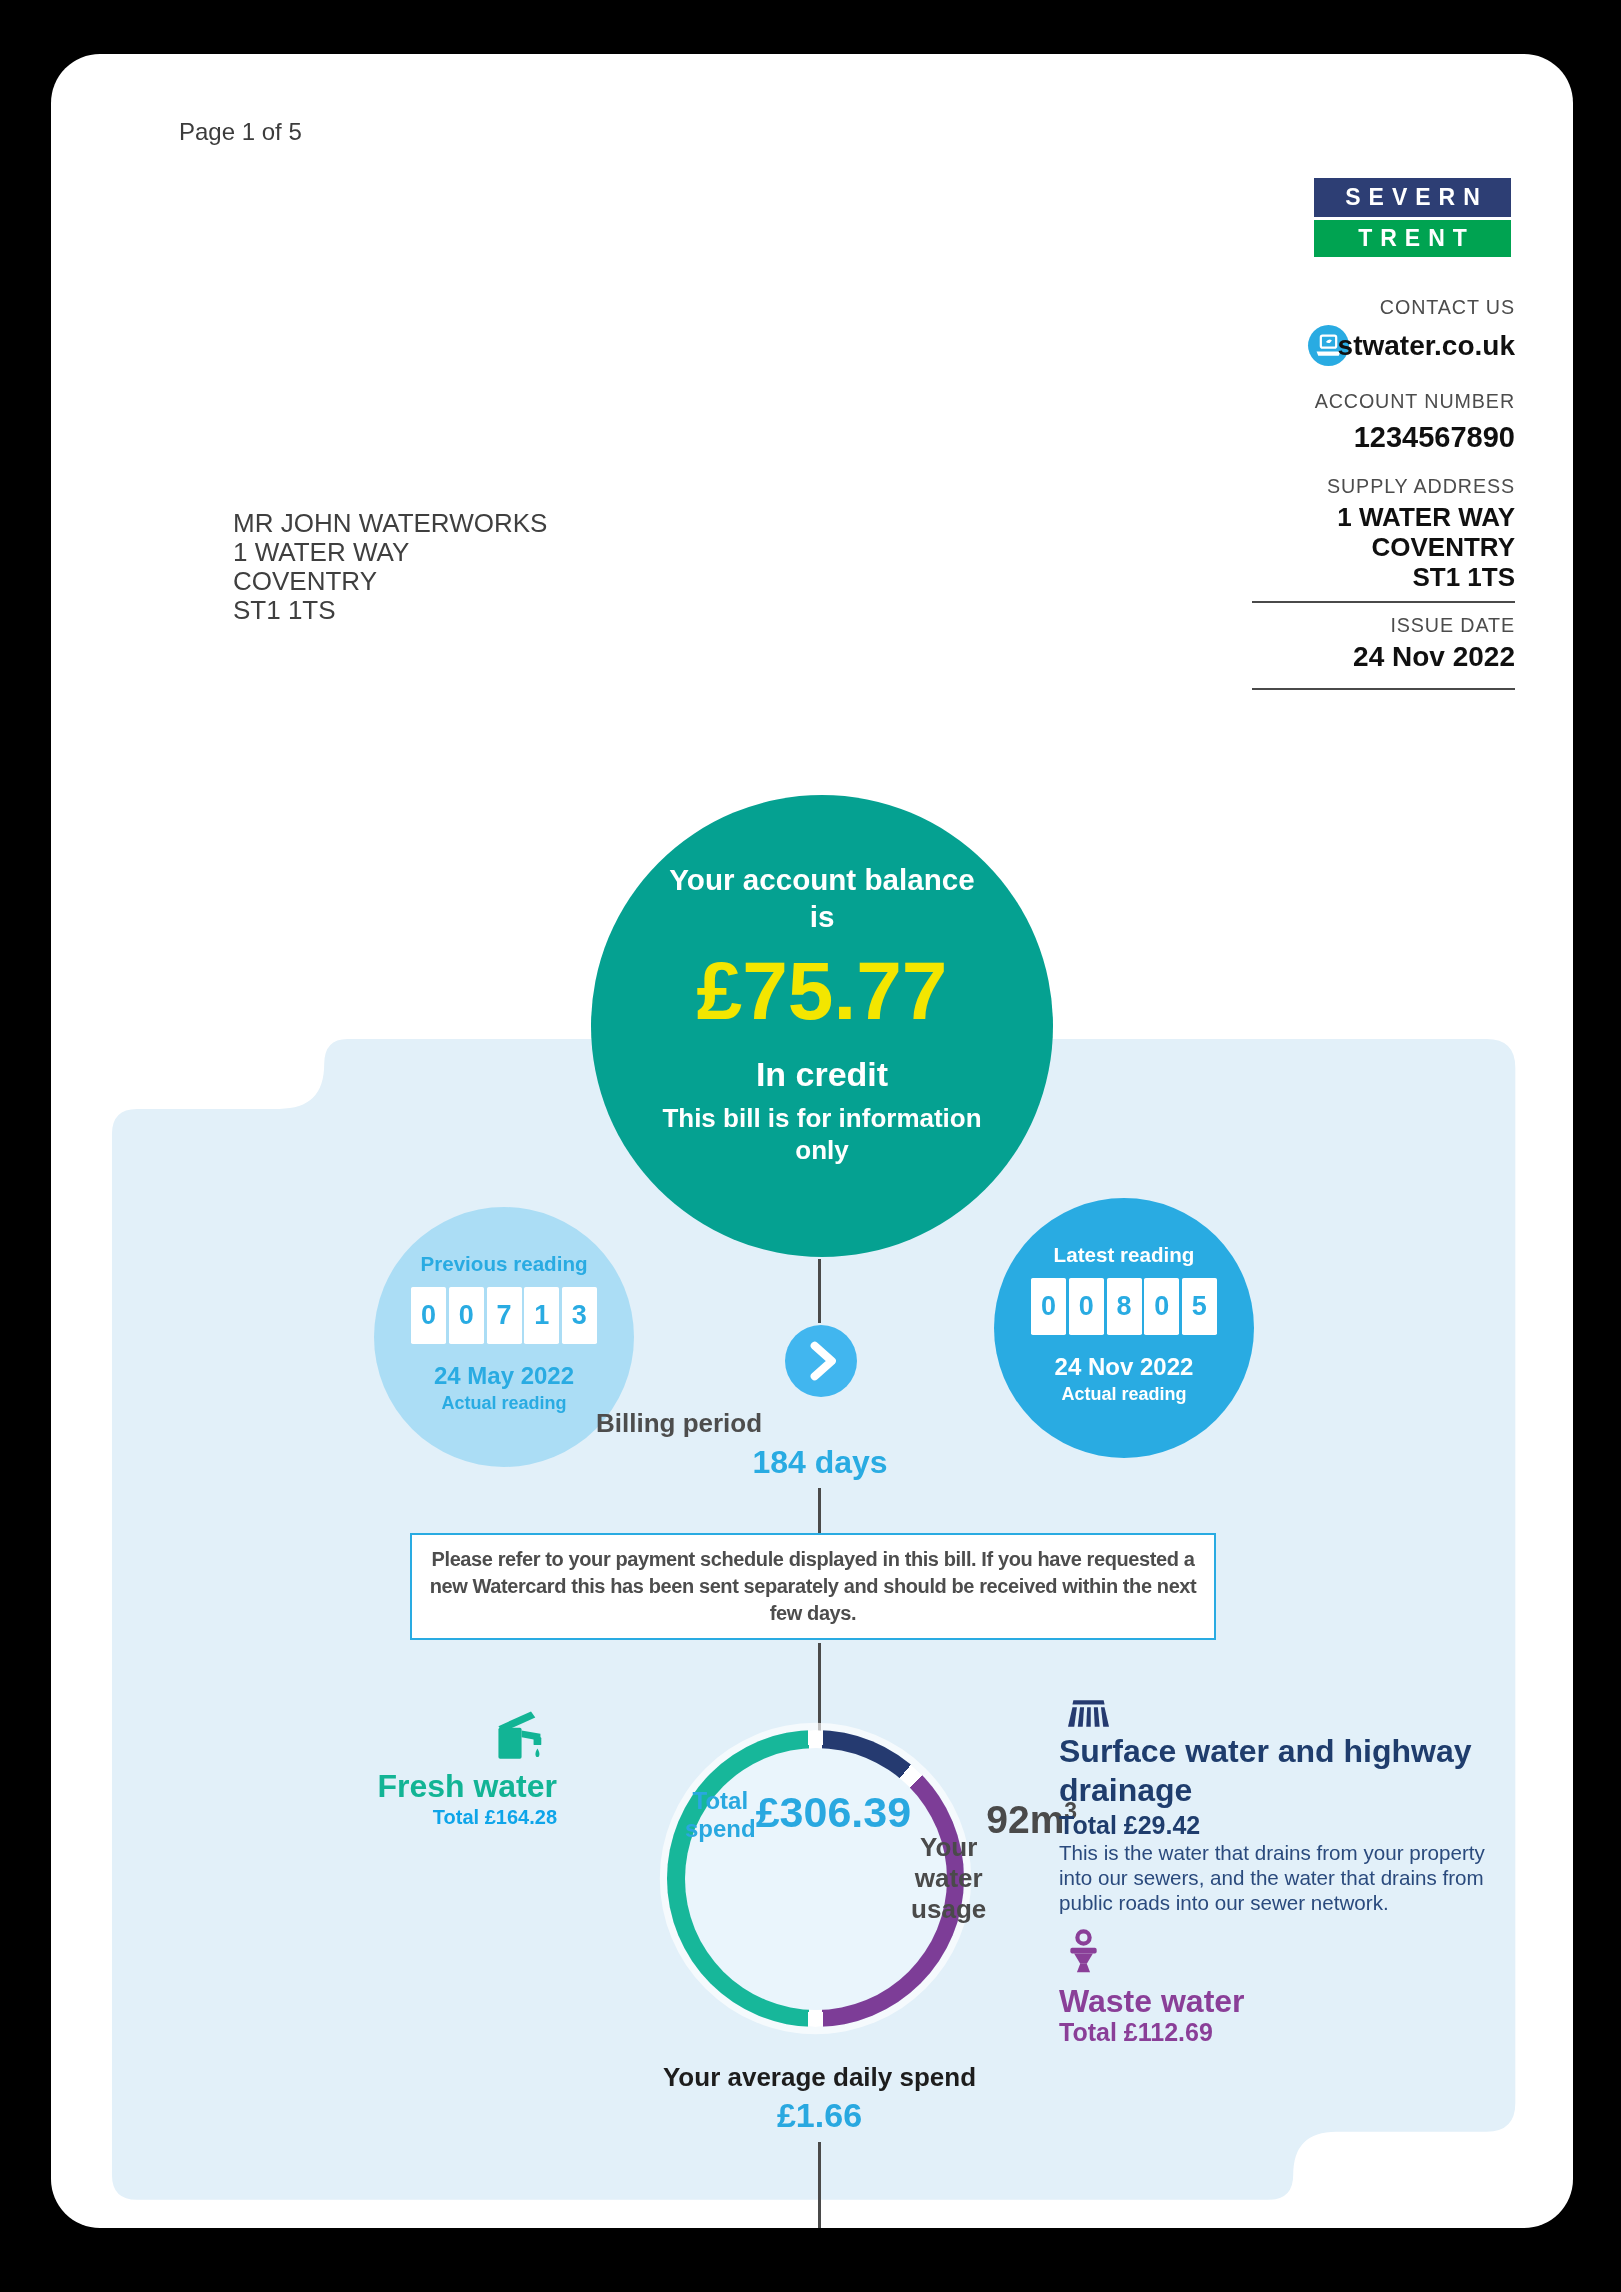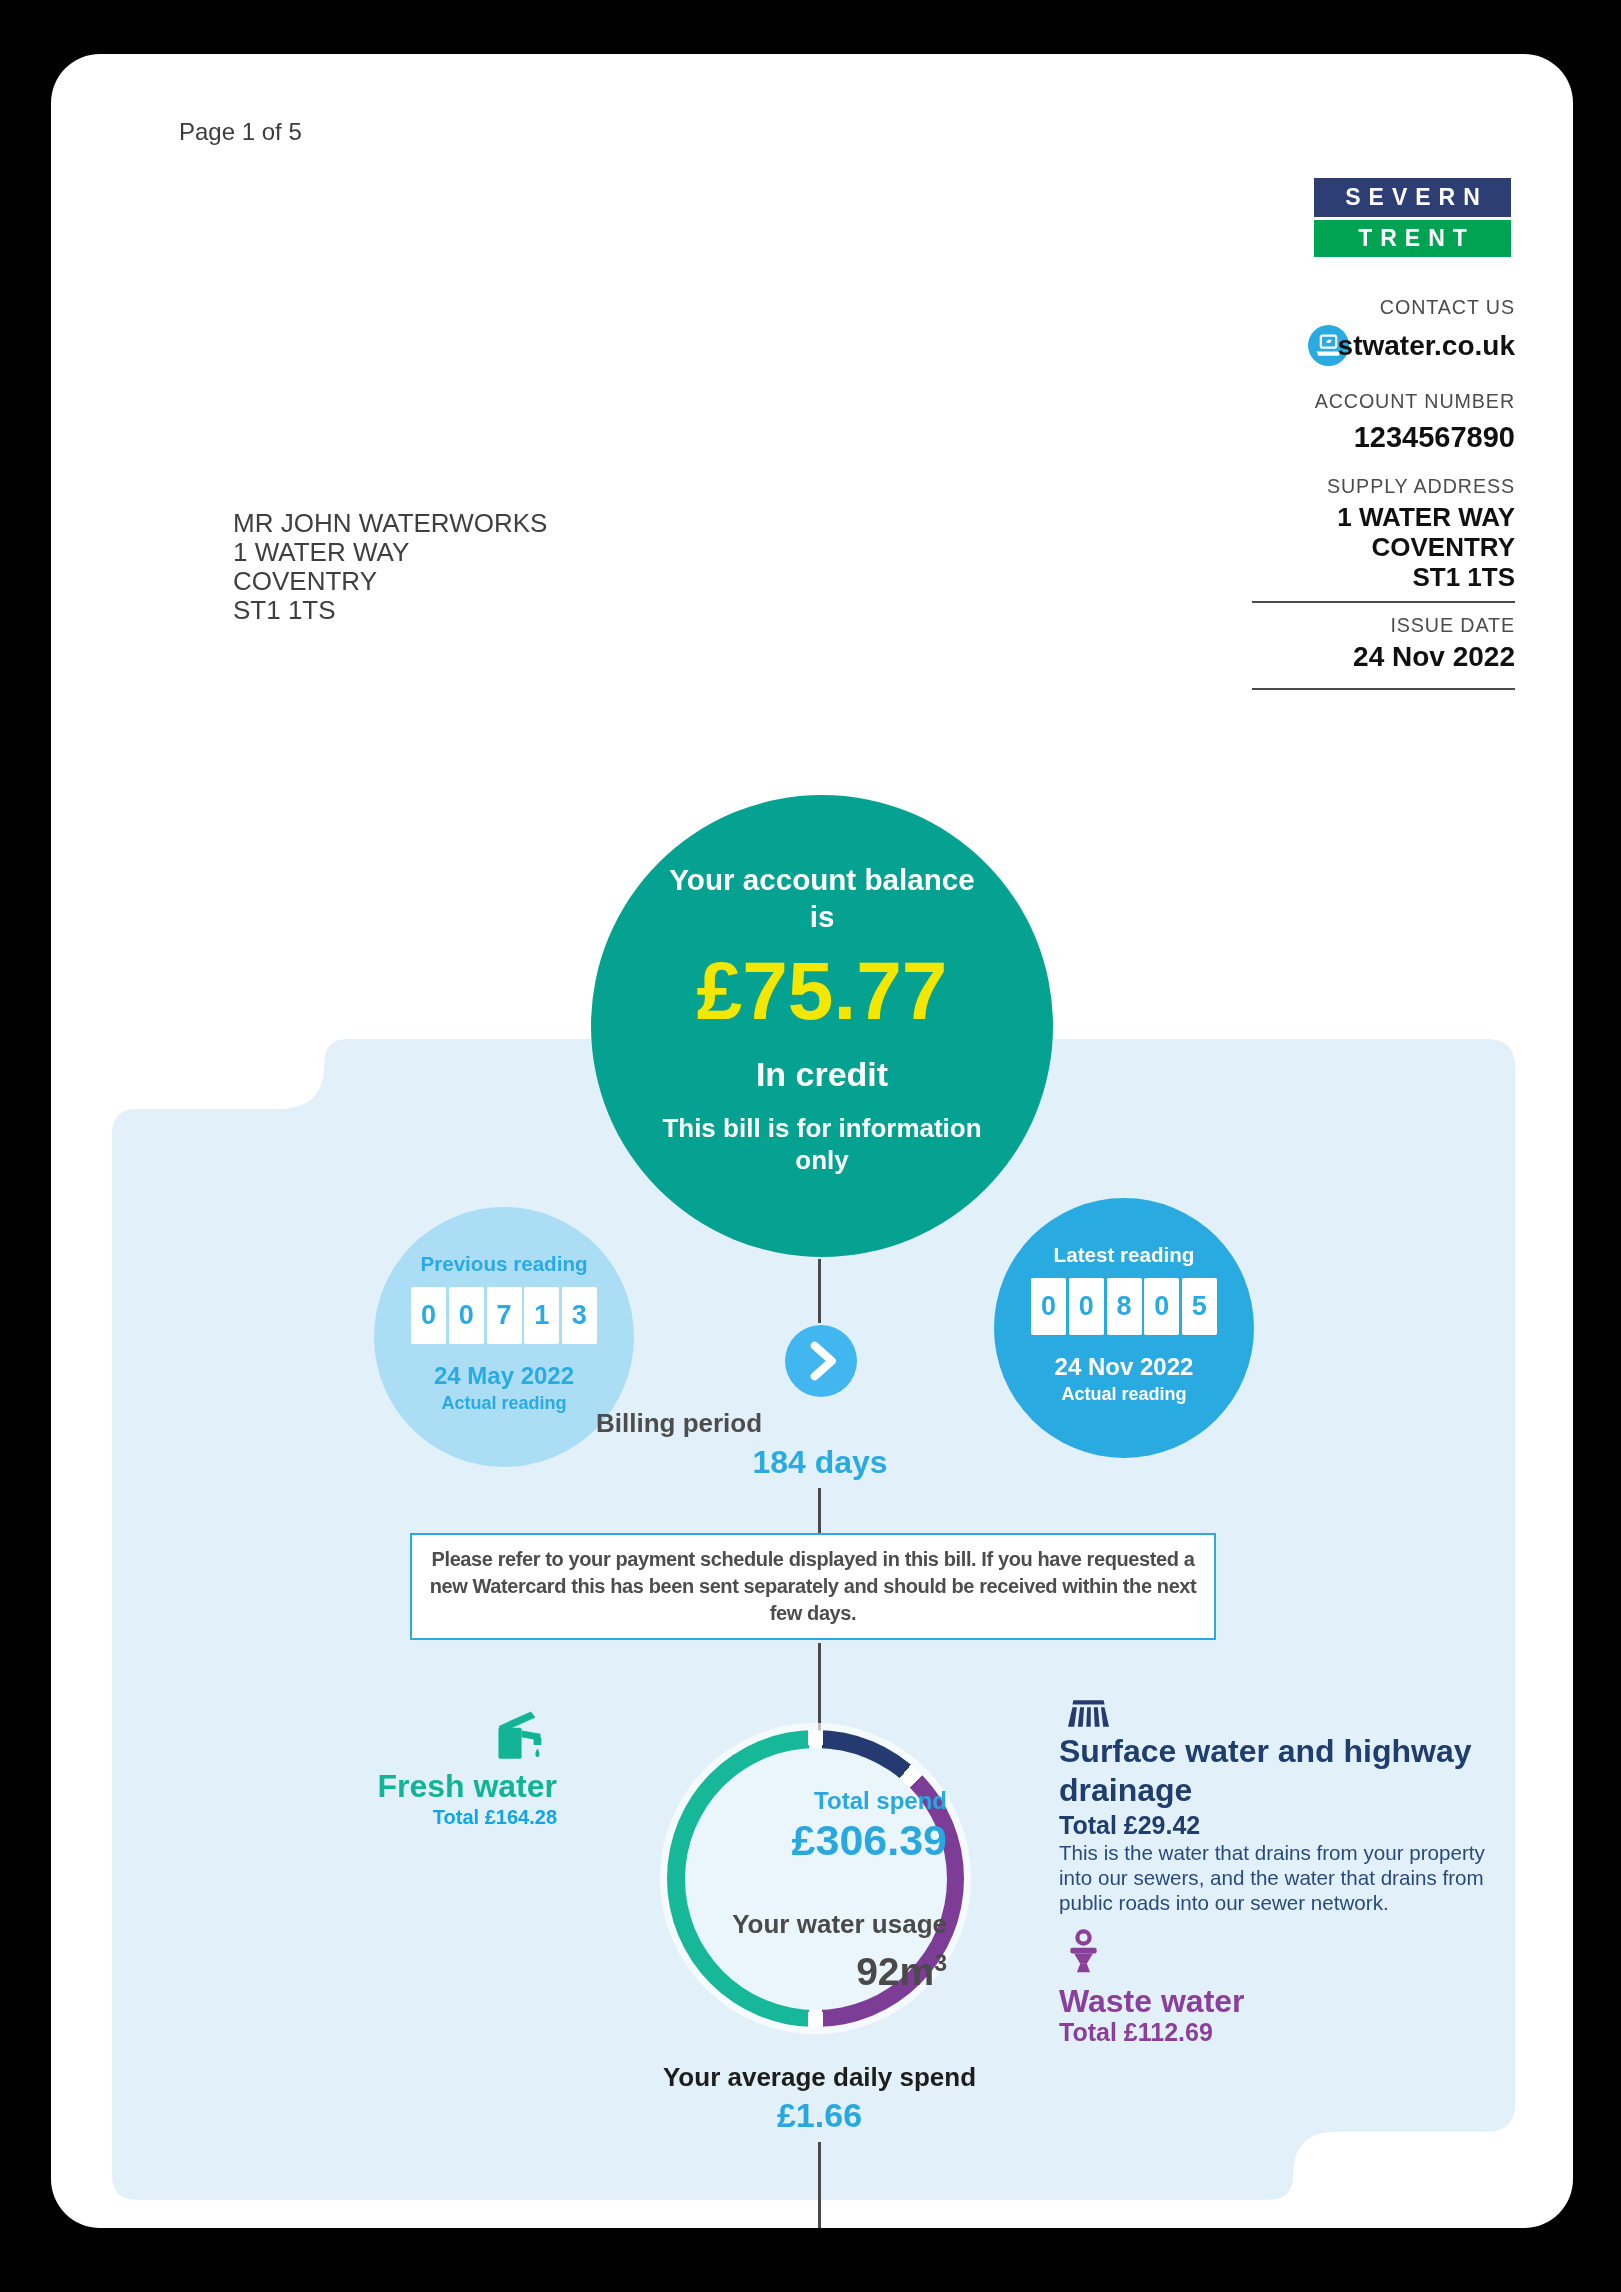--- a/index.html
+++ b/index.html
@@ -24,21 +24,21 @@
   .supply-line{right:106px;font-weight:700;font-size:26px;color:#101010;text-align:right;line-height:30px;}
 
   .recipient{left:233px;top:509px;font-size:26px;line-height:29px;color:#3f3f3f;}
 
   
   .balance{left:591px;top:795px;width:462px;height:462px;border-radius:50%;background:#05a191;
            display:flex;flex-direction:column;align-items:center;text-align:center;box-sizing:border-box;padding-top:66px;}
   .balance .intro{color:#fff;font-weight:700;font-size:29.6px;line-height:37px;}
   .balance .amount{color:#f3e600;font-weight:700;font-size:82px;line-height:86px;margin-top:12.5px;}
   .balance .status{color:#fff;font-weight:700;font-size:34px;margin-top:21.5px;}
-  .balance .note{color:#fff;font-weight:700;font-size:26px;line-height:32px;margin-top:18px;width:358px;}
+  .balance .note{color:#fff;font-weight:700;font-size:26px;line-height:32px;margin-top:8px;width:358px;}
 
   
   .vline{width:2.7px;background:#4a4a4a;left:818px;}
 
   .chev{left:785px;top:1325px;width:72px;height:72px;border-radius:50%;background:#41b6ef;
         display:flex;align-items:center;justify-content:center;}
   .bp-label{left:596px;top:1408px;width:448px;text-align:left;font-weight:700;font-size:26px;color:#4d4d4d;}
   .bp-value{left:596px;top:1444px;width:448px;text-align:center;font-weight:700;font-size:32px;color:#29abe2;}
 
   
@@ -63,21 +63,21 @@
   .fw-title{right:1064px;top:1768px;font-weight:700;font-size:32px;color:#12b495;text-align:right;white-space:nowrap;}
   .fw-total{right:1064px;top:1806px;font-weight:700;font-size:20px;color:#0ea5e9;text-align:left;white-space:nowrap;}
   .fw-desc{right:1064px;top:1831px;width:363px;font-size:20.6px;line-height:27px;color:#4fc2a8;text-align:right;}
 
   
   .donut{left:667px;top:1730px;width:297px;height:297px;border-radius:50%;
          background:conic-gradient(from 0deg,#ffffff 0deg 3deg,#253a70 3deg 40deg,#ffffff 40deg 46deg,
                     #7d3d97 46deg 177deg,#ffffff 177deg 183deg,#17b79a 183deg 357deg,#ffffff 357deg 360deg);
          box-shadow:0 0 0 7.2px rgba(255,255,255,0.65);}
   .donut-in{left:685px;top:1748px;width:262px;height:262px;border-radius:50%;background:#eaf5fc;
-            display:flex;flex-direction:column;align-items:flex-end;text-align:center;box-sizing:border-box;padding-top:39px;}
+            display:flex;flex-direction:row;align-items:flex-start;text-align:center;box-sizing:border-box;padding-top:39px;}
   .ts-label{font-weight:700;font-size:24px;color:#29a8e0;}
   .ts-amount{font-weight:700;font-size:43px;line-height:47px;color:#29a8e0;margin-top:1.8px;}
   .ts-usage-label{font-weight:700;font-size:26px;color:#4a4a4a;margin-top:45px;}
   .ts-usage-value{font-weight:700;font-size:39px;line-height:41px;color:#4a4a4a;margin-top:3.6px;}
   .ts-usage-value sup{font-size:23px;}
 
   
   .sw-title{left:1059px;top:1732px;width:430px;font-weight:700;font-size:32px;line-height:39px;color:#1f3d6d;}
   .sw-total{left:1059px;top:1811px;font-weight:700;font-size:25px;color:#1f3d6d;}
   .sw-desc{left:1059px;top:1840px;width:452px;font-size:20.6px;line-height:25px;color:#2a4a7d;}

